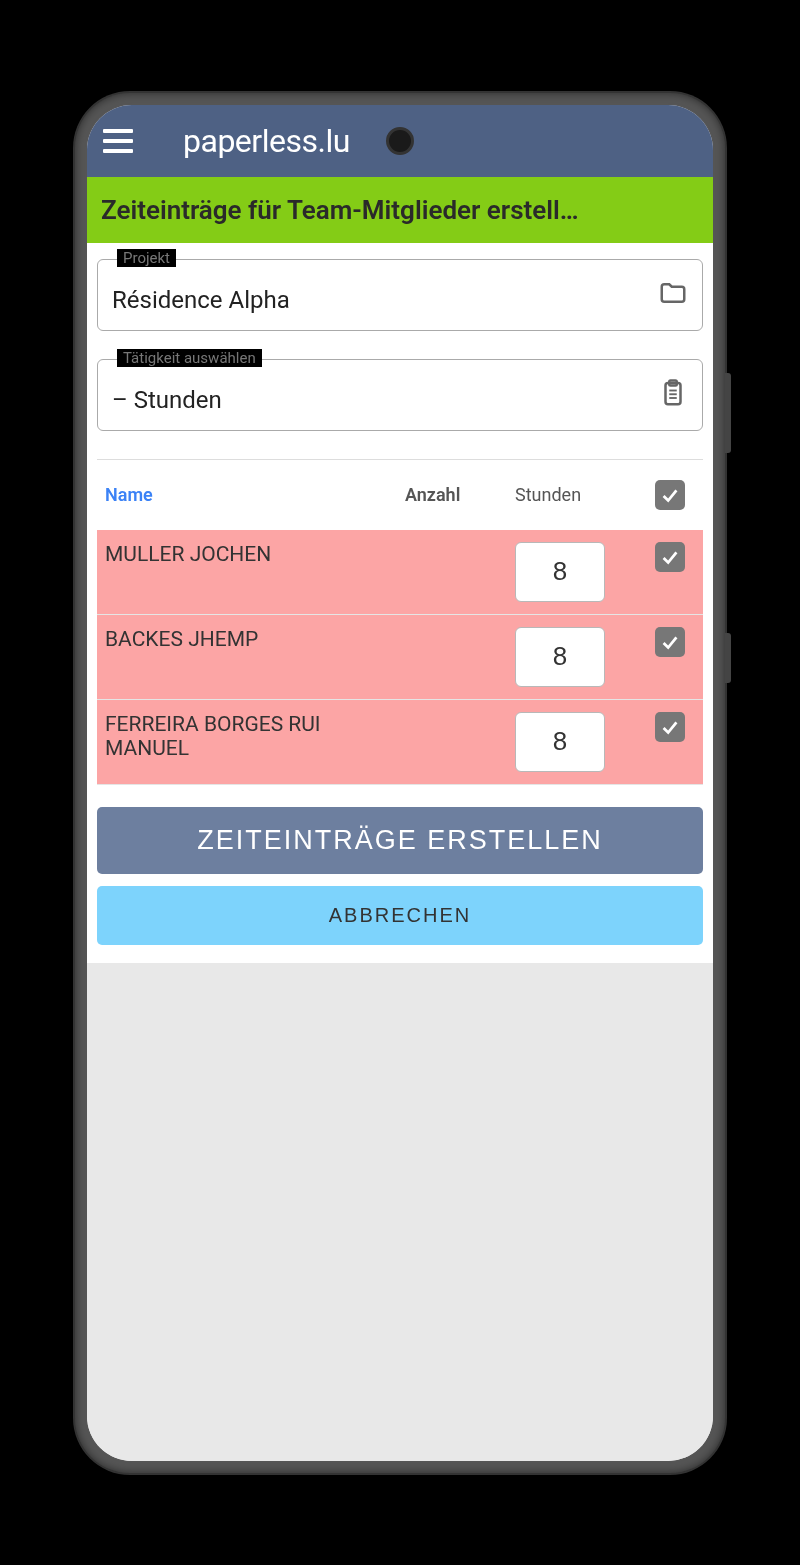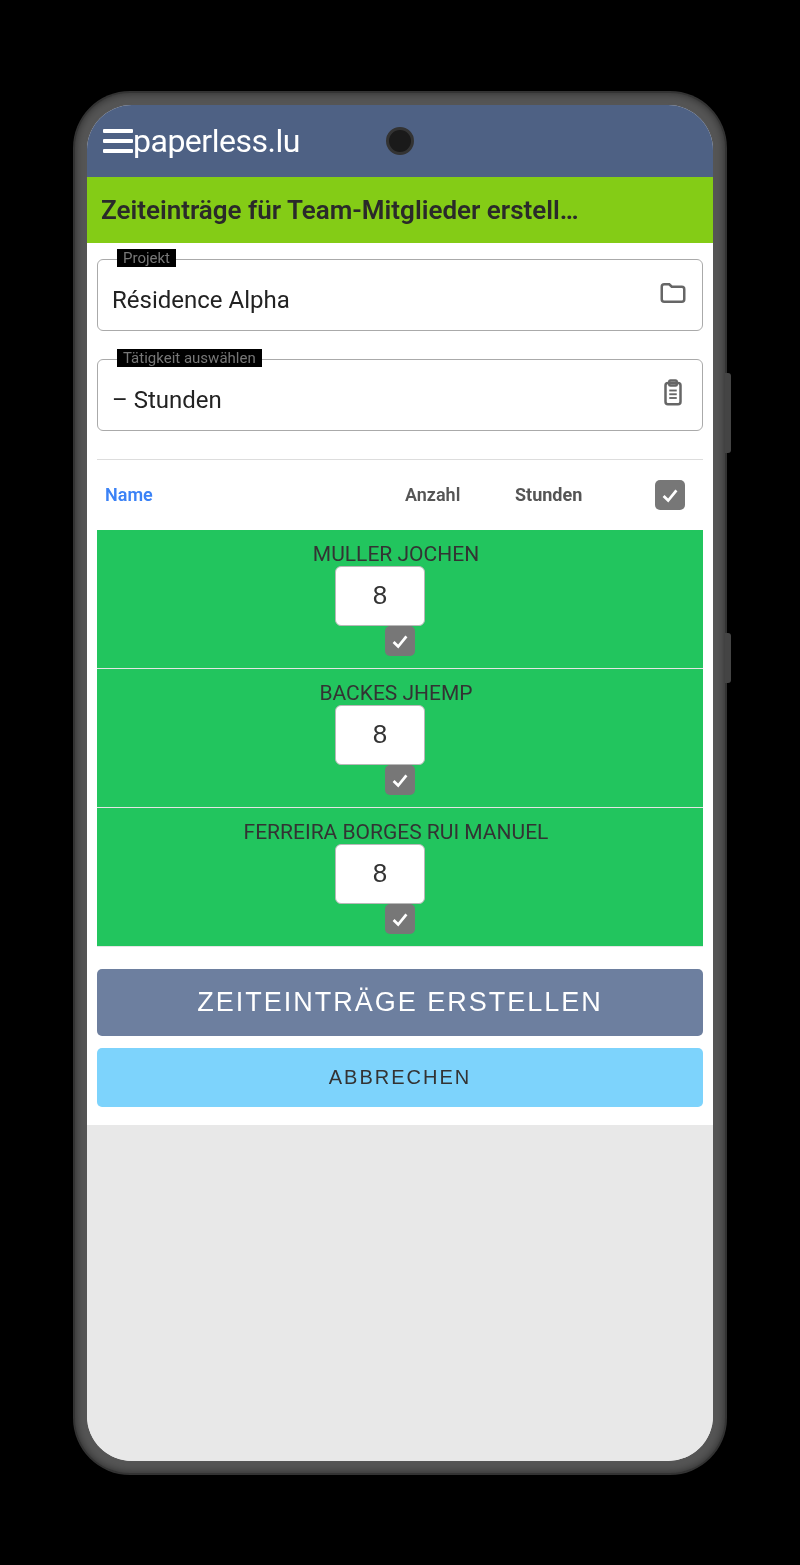--- a/index.html
+++ b/index.html
@@ -54,20 +54,21 @@
   z-index: 100;
   border: 3px solid #333;
 }
 
 .app-header {
   background: #4e6184;
   height: 72px;
   display: flex;
   align-items: center;
   padding: 0 16px;
+  gap: 50px;
 }
 
 .menu-icon {
   display: flex;
   flex-direction: column;
   gap: 6px;
   cursor: pointer;
 }
 .menu-icon span {
   display: block;
@@ -142,30 +143,29 @@
   margin: 10px 0 0;
 }
 
 .table-header {
   display: flex;
   align-items: center;
   padding: 20px 8px 20px 8px;
 }
 .col-name { flex: 1; font-size: 18px; font-weight: 600; color: #3b82f6; }
 .col-anz  { width: 110px; font-size: 18px; font-weight: 600; color: #555; }
-.col-std  { width: 130px; font-size: 18px; font-weight: 700; color: #555; }
+.col-std  { width: 130px; font-size: 18px; font-weight: 400; color: #555; }
 .col-chk  { width: 50px; display: flex; justify-content: center; }
 
 .table-row {
   display: flex;
-  align-items: center;
+  align-items: flex-start;
   padding: 12px 8px;
-  background: #22c55e;
+  background: #fca5a5;
   border-bottom: 1px solid #e5e5e5;
-  flex-direction: column;
 }
 .row-name { flex: 1; font-size: 21px; color: #333; padding-right: 8px; }
 .row-anz  { width: 110px; }
 .row-std  { width: 130px; }
 .row-chk  { width: 50px; display: flex; justify-content: center; }
 
 .hours-input {
   width: 90px;
   height: 60px;
   border: 1.5px solid #b8b8b8;

